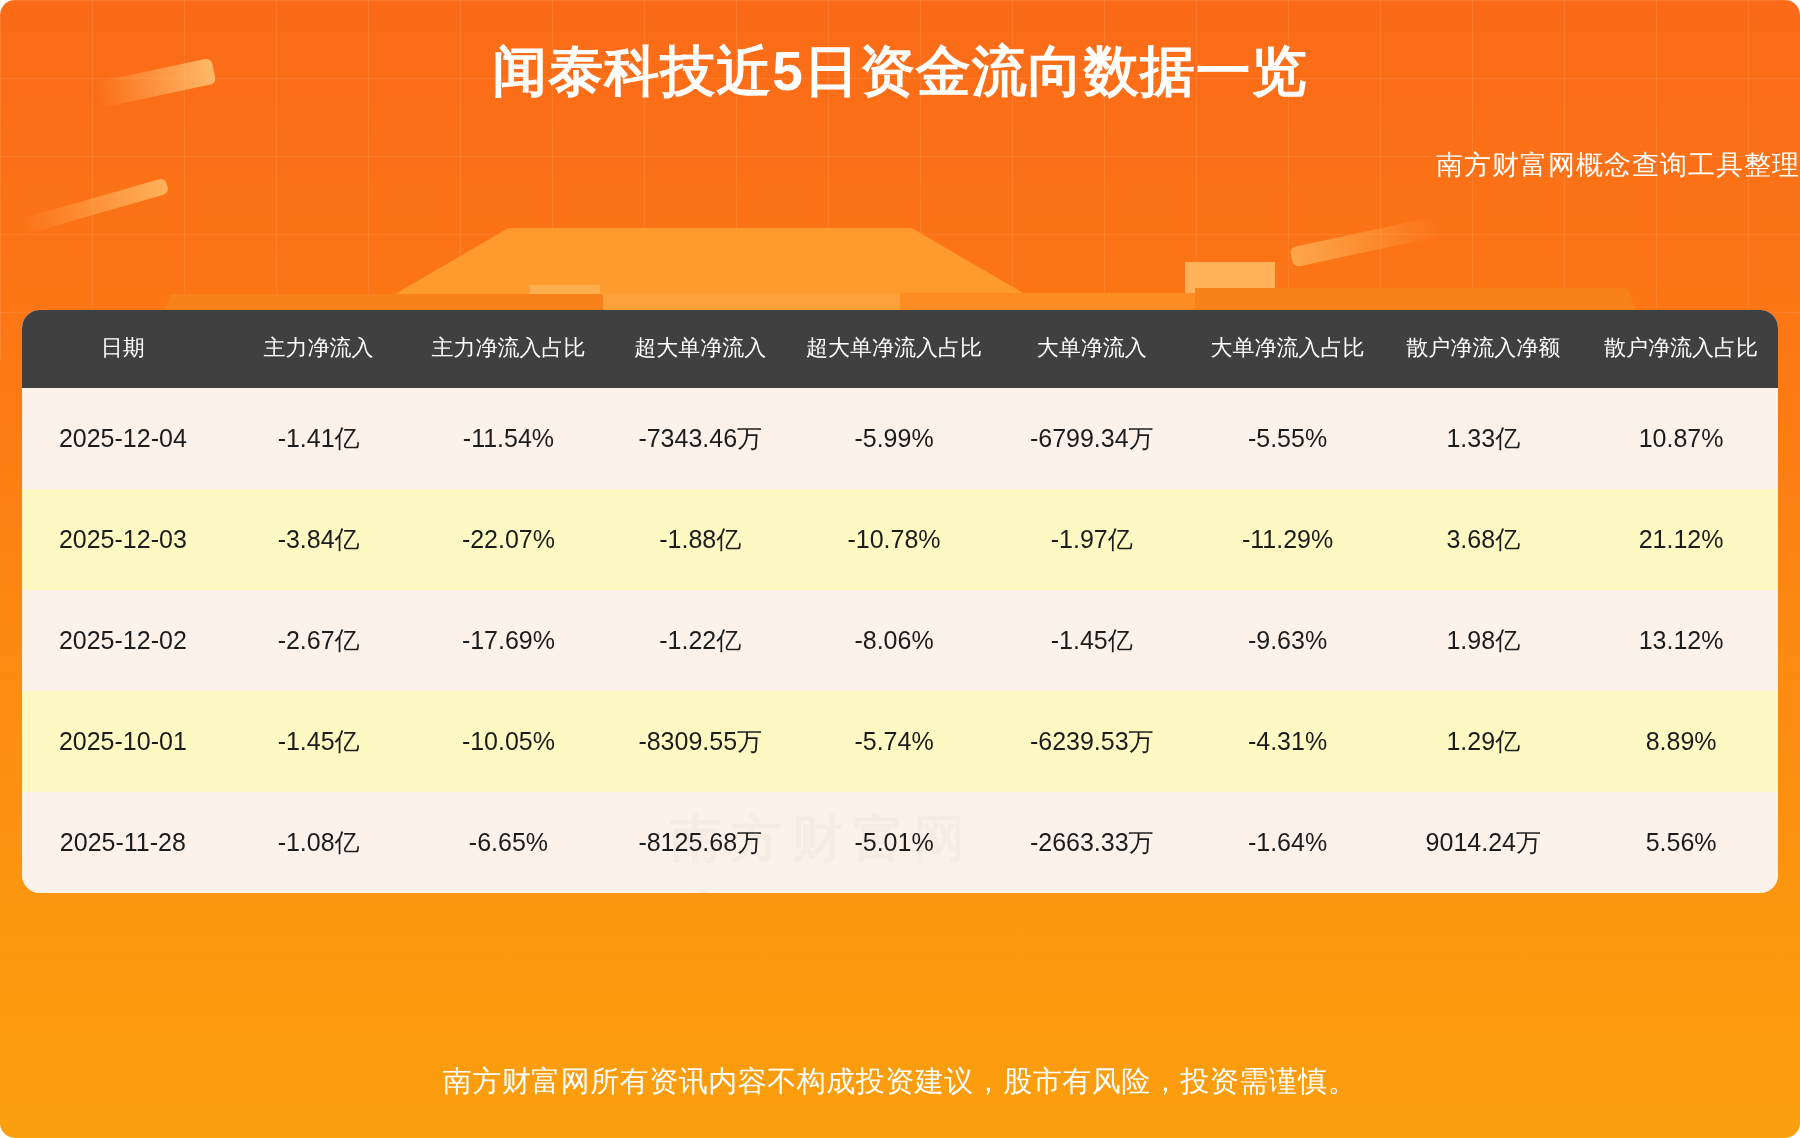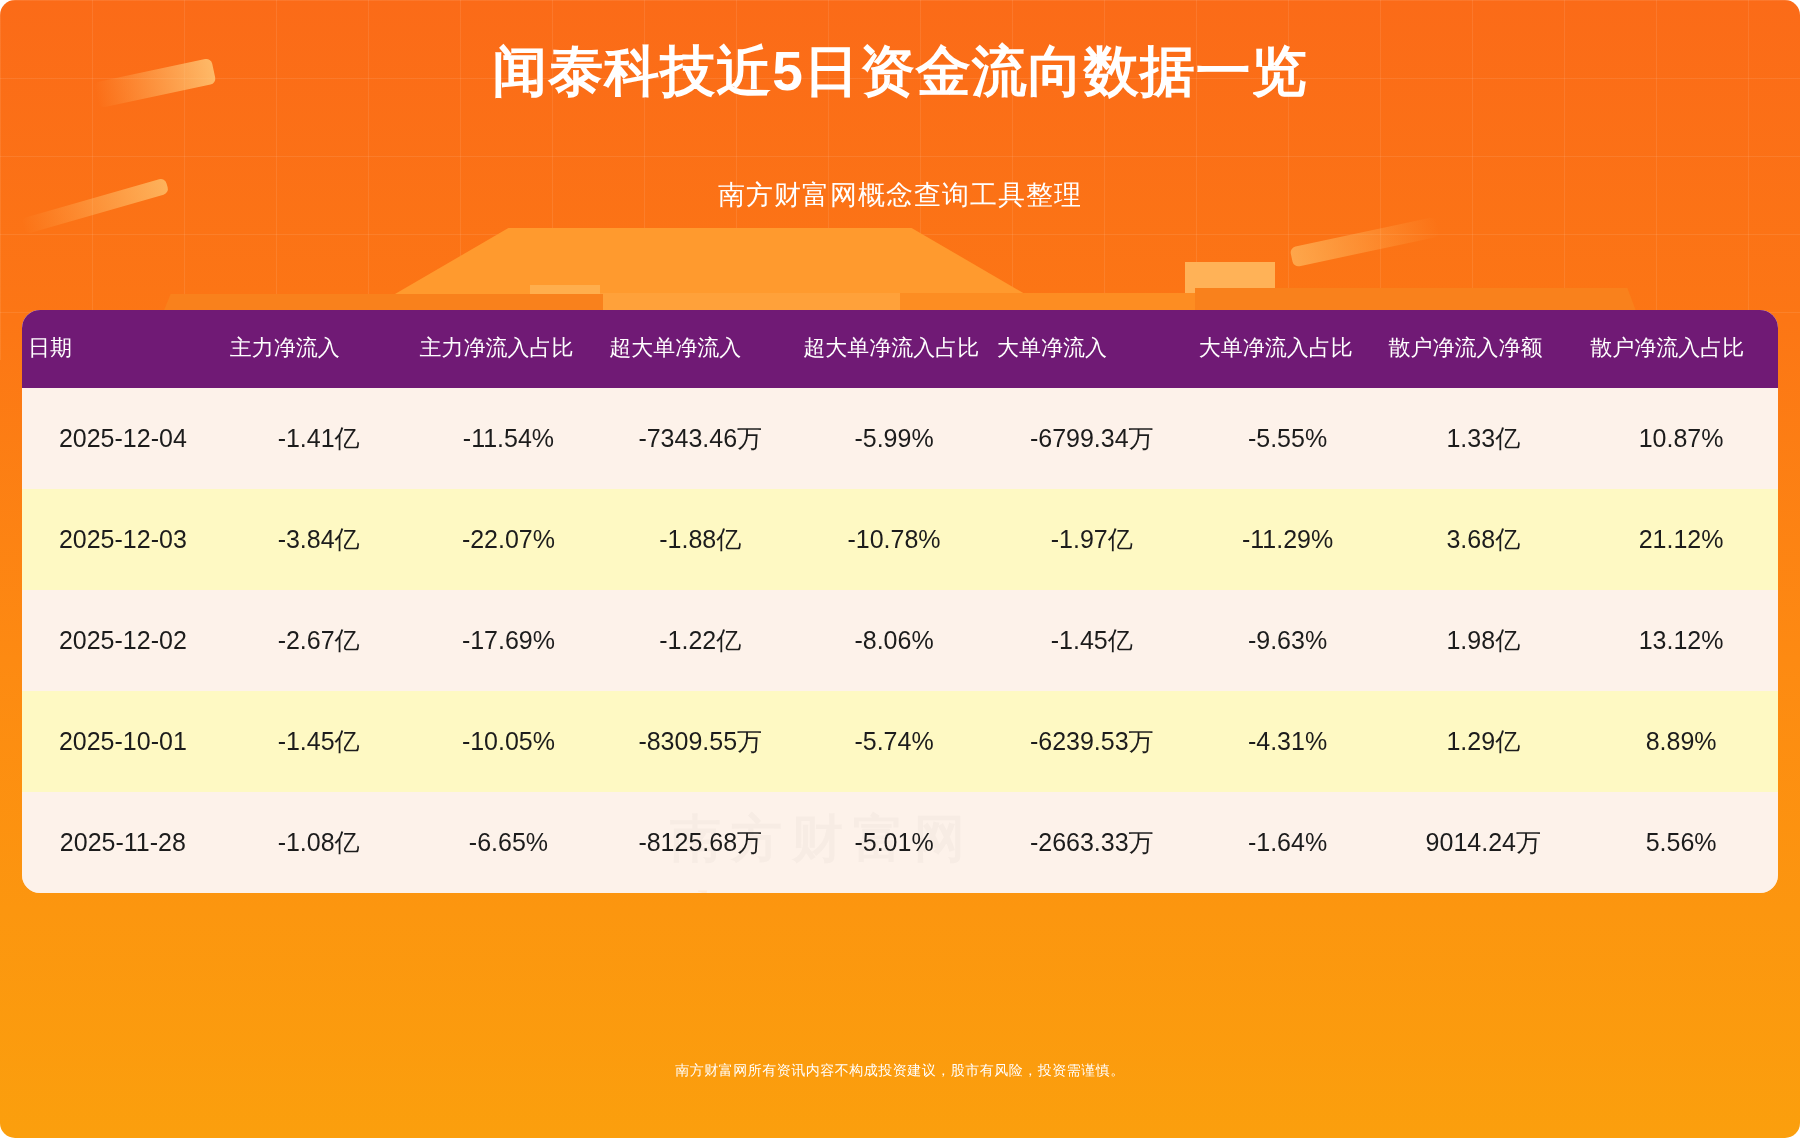--- a/index.html
+++ b/index.html
@@ -78,52 +78,51 @@
     text-align: center;
     color: #ffffff;
     font-size: 55px;
     font-weight: bold;
     letter-spacing: 1px;
     line-height: 1.2;
   }
   .subtitle {
     position: absolute;
     left: 0; right: 0; top: 147px;
-    text-align: center;
+    text-align: right;
     color: #ffffff;
     font-size: 27px;
     font-weight: normal;
     letter-spacing: 1px;
-    margin-top: 30px;
   }
 
   .card {
     position: absolute;
     left: 22px;
     top: 310px;
     width: 1756px;
     border-radius: 18px;
     overflow: hidden;
     background: #ffffff;
     z-index: 3;
   }
 
   table.flow {
     width: 100%;
     border-collapse: collapse;
     table-layout: fixed;
   }
   table.flow thead th {
-    background: #701a75;
+    background: #404040;
     color: #ffffff;
     font-size: 22px;
     font-weight: normal;
     padding: 24px 6px 26px 6px;
     line-height: 1.28;
-    text-align: left;
+    text-align: center;
     vertical-align: middle;
   }
   table.flow tbody td {
     font-size: 25px;
     color: #1c1c1c;
     text-align: center;
     padding: 0;
     height: 101px;
     vertical-align: middle;
     position: relative;
@@ -171,21 +170,21 @@
     font-style: italic;
     white-space: nowrap;
   }
 
   .footer-note {
     position: absolute;
     left: 0; right: 0;
     top: 1062px;
     text-align: center;
     color: #ffffff;
-    font-size: 14px;
+    font-size: 29px;
     letter-spacing: 0.5px;
   }
 </style>
 </head>
 <body>
 
 <div class="page">
 
   <div class="grid-overlay"></div>
 

